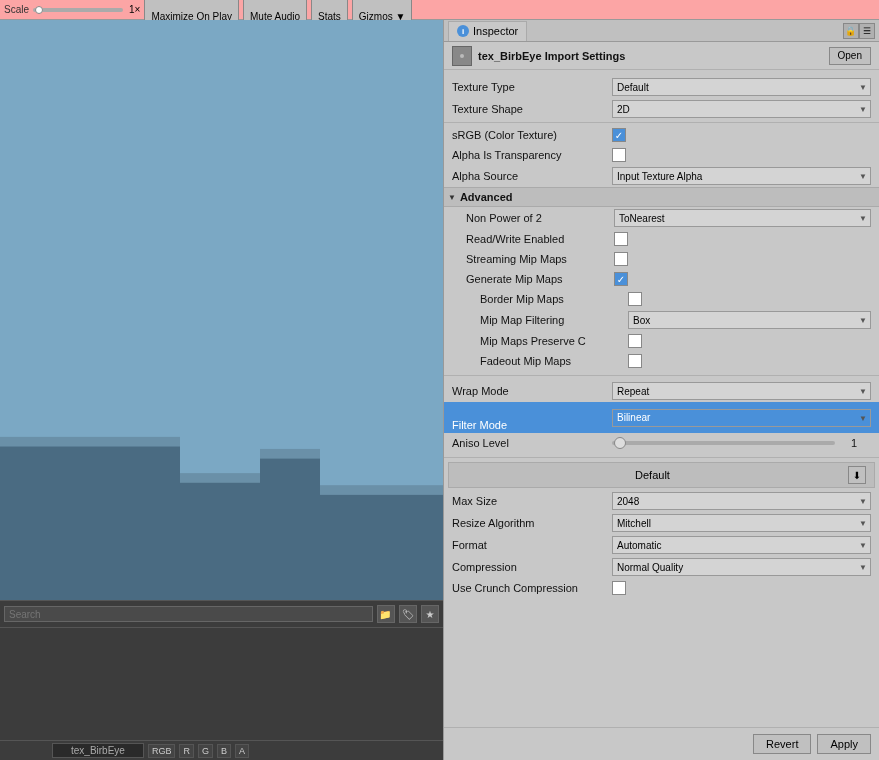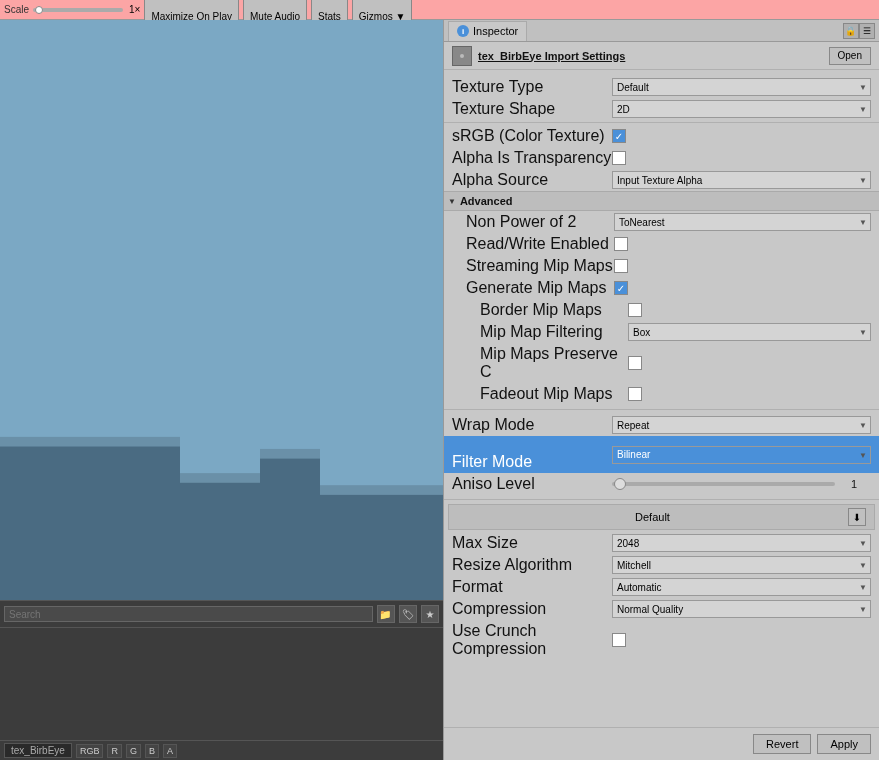--- a/index.html
+++ b/index.html
@@ -191,21 +191,20 @@
       width: 4px;
       height: 4px;
       background: #bbb;
       border-radius: 50%;
     }
     .asset-title {
       font-size: 11px;
       font-weight: bold;
       flex: 1;
       color: #111;
-      text-decoration: underline;
     }
     .open-btn {
       background: #c0c0c0;
       border: 1px solid #888;
       font-size: 10px;
       padding: 2px 8px;
       cursor: pointer;
       height: 18px;
     }
 
@@ -228,21 +227,21 @@
 
     
     .prop-row {
       display: flex;
       align-items: center;
       padding: 2px 8px;
       min-height: 20px;
     }
     .prop-label {
       width: 160px;
-      font-size: 16px;
+      font-size: 11px;
       color: #111;
       flex-shrink: 0;
     }
     .prop-value {
       flex: 1;
       display: flex;
       align-items: center;
     }
     .prop-select {
       width: 100%;
@@ -404,22 +403,23 @@
       border-top: 1px solid #555;
       display: flex;
       align-items: center;
       padding: 0 4px;
       gap: 4px;
     }
     .status-preview {
       background: #2a2a2a;
       color: #aaa;
       font-size: 10px;
-      padding: 1px 6px;
+      padding: 1px 18px;
       border: 1px solid #555;
+      margin-left: 48px;
     }
     .rgb-btn {
       background: #444;
       color: #ccc;
       font-size: 9px;
       padding: 1px 3px;
       border: 1px solid #555;
       cursor: pointer;
     }
 

